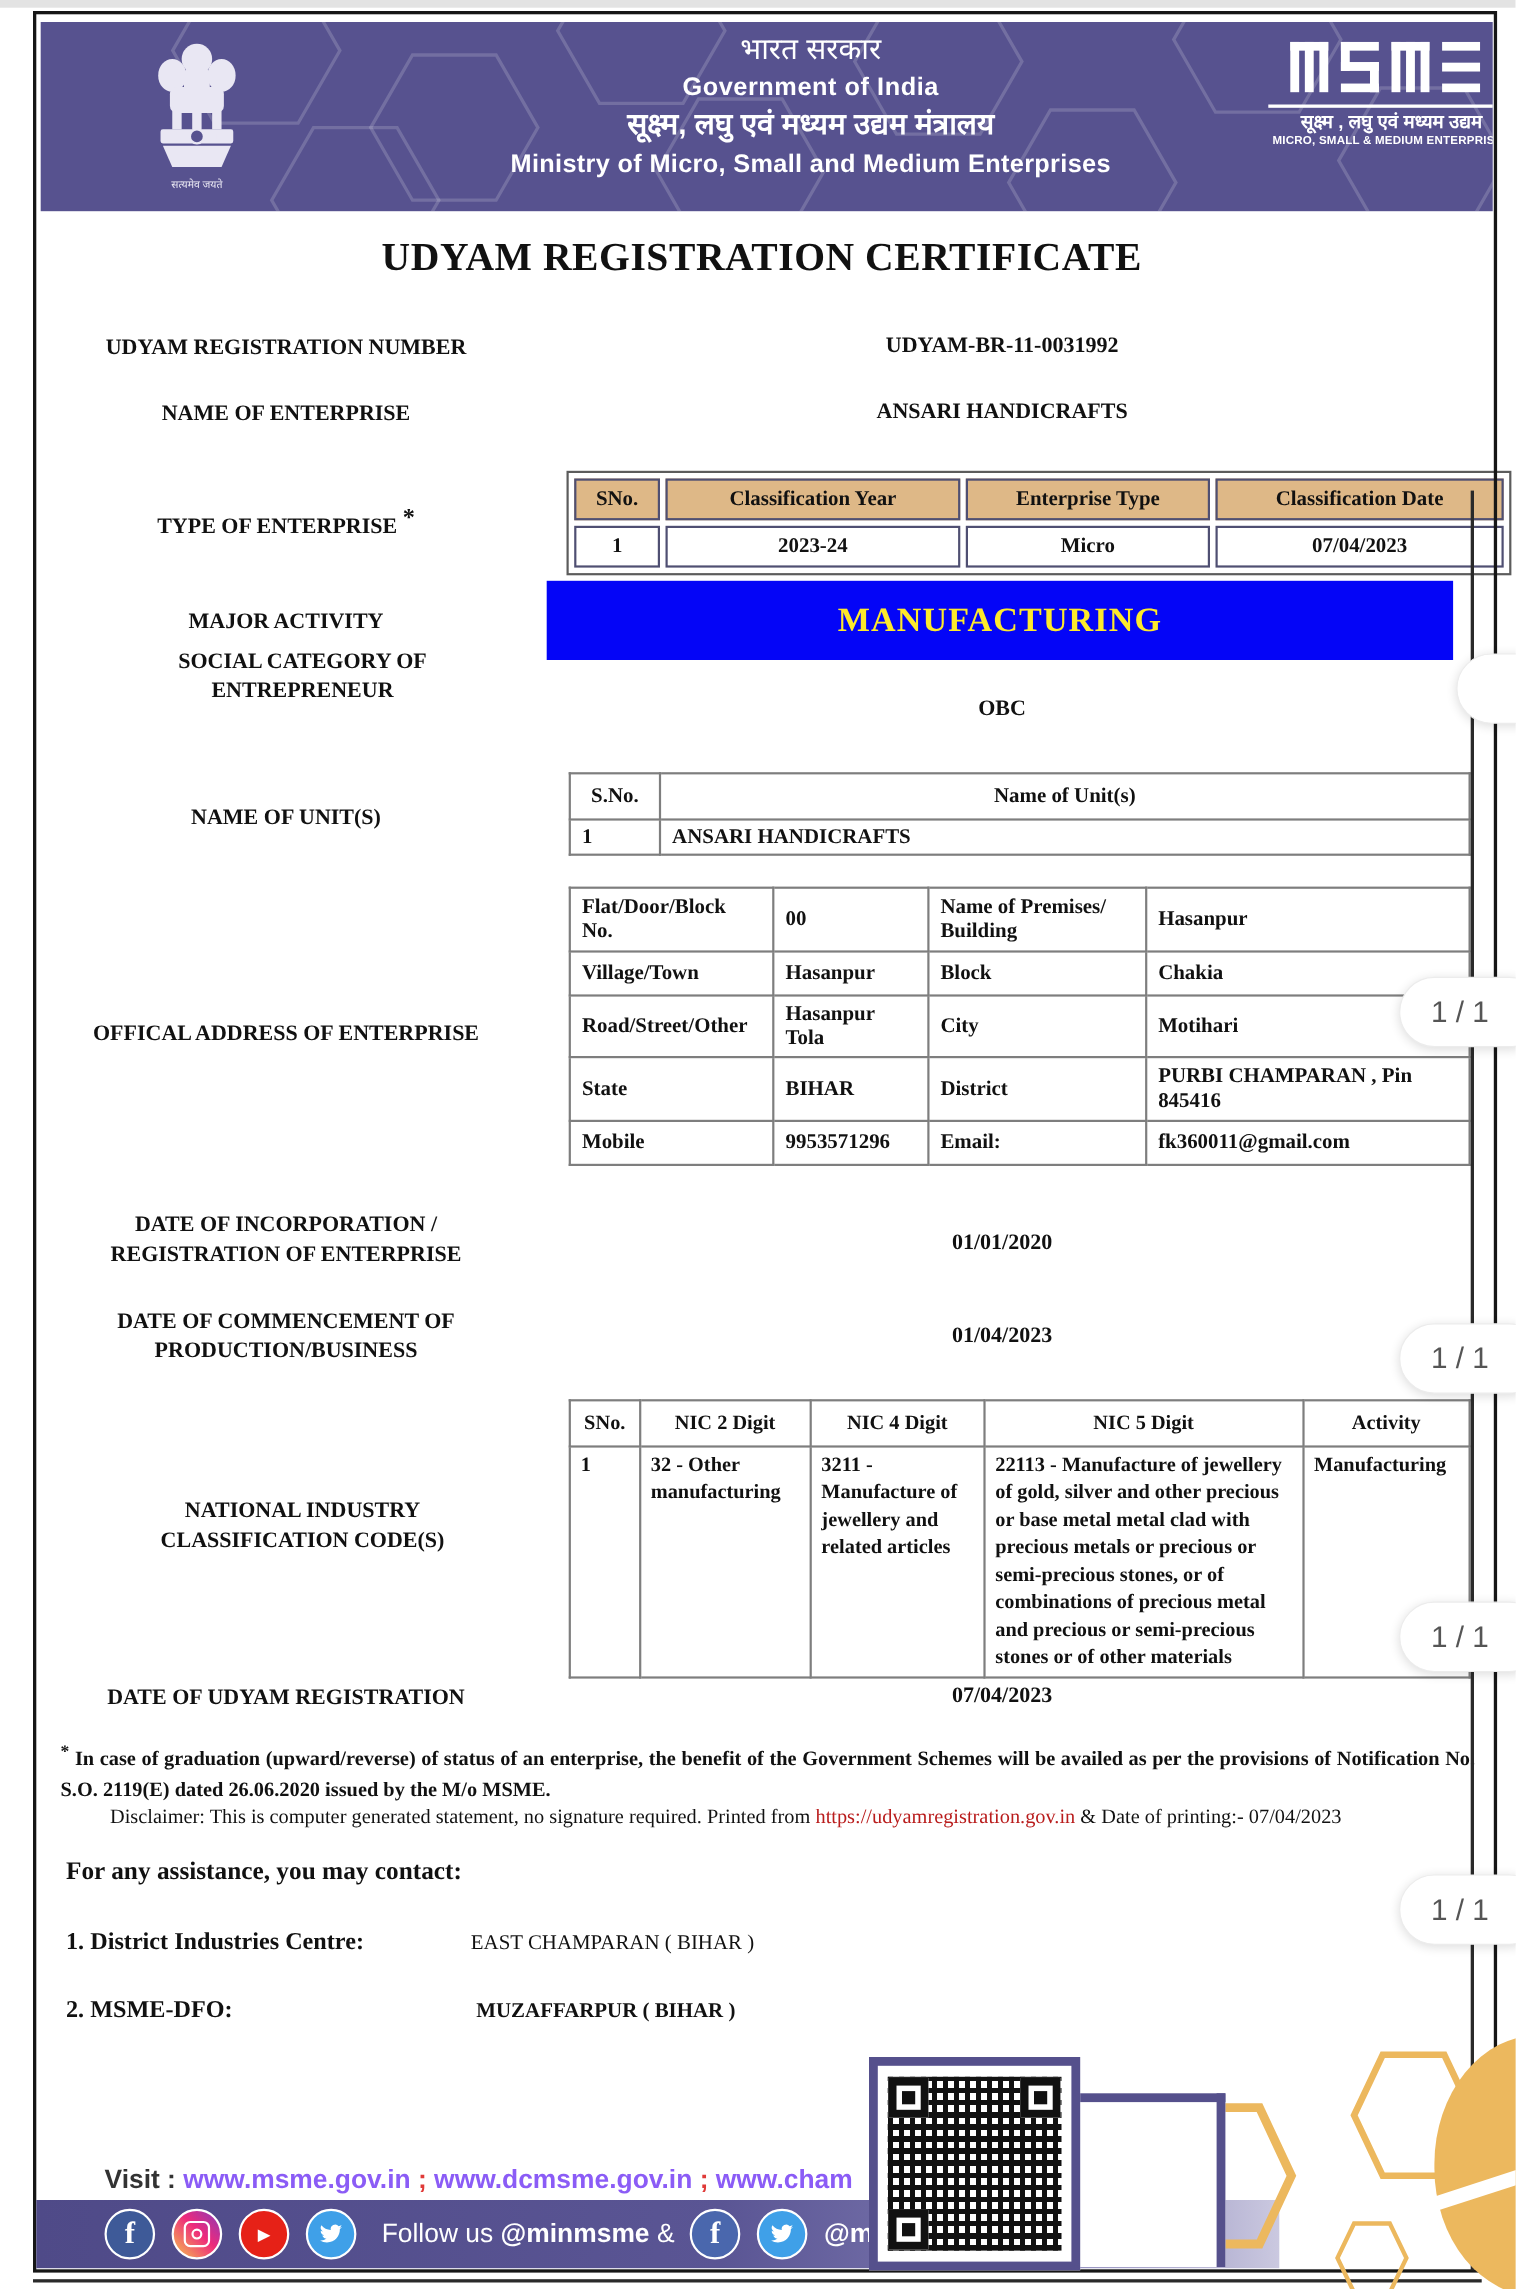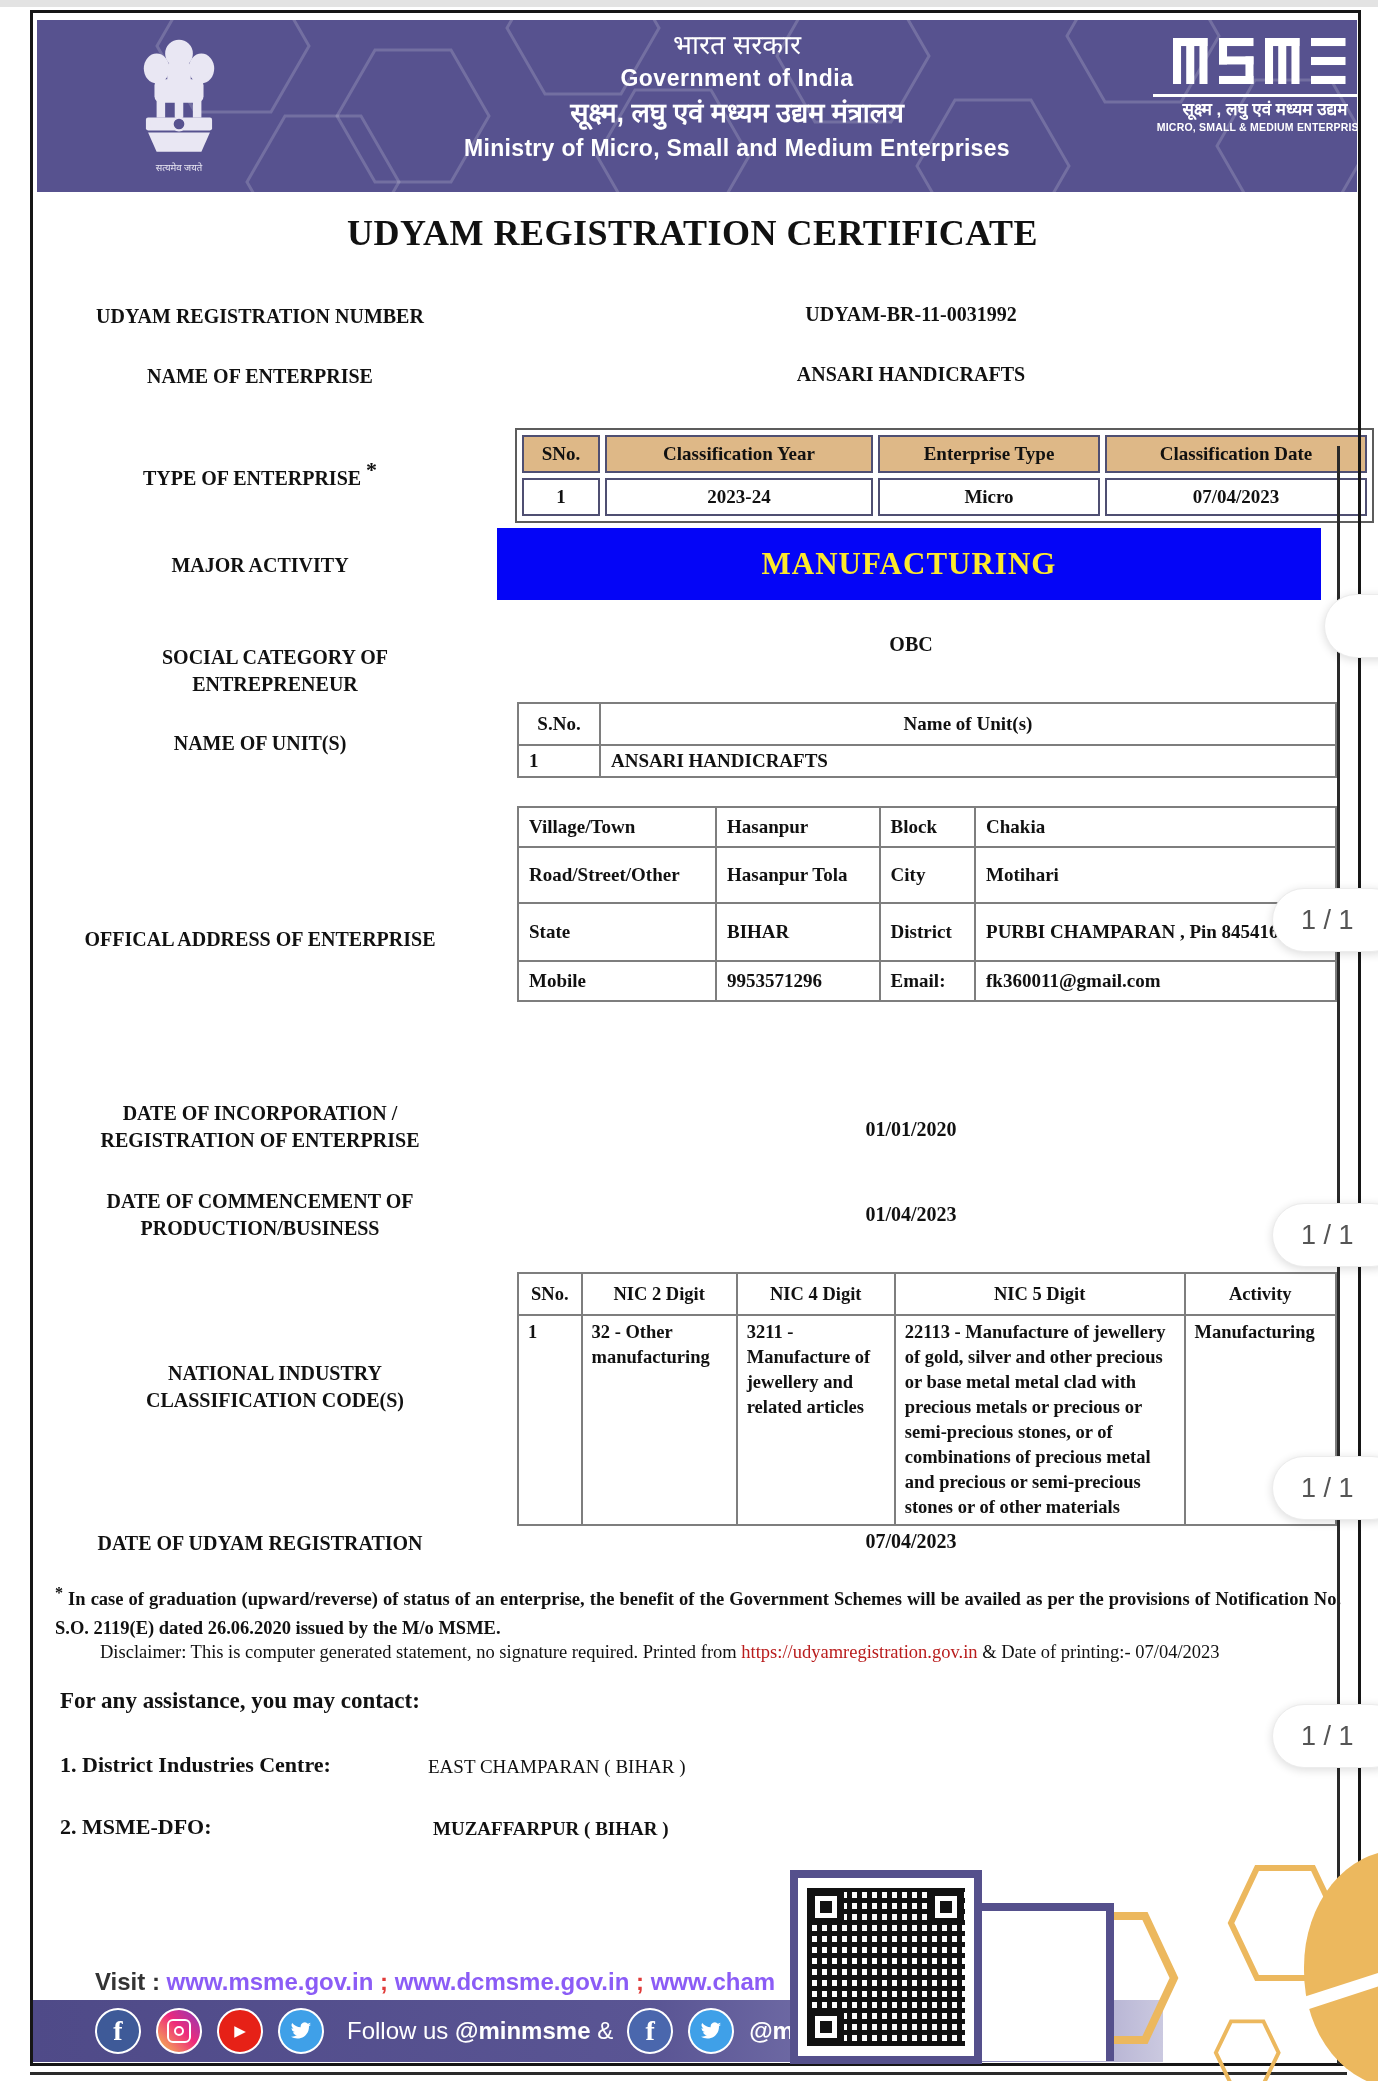--- a/index.html
+++ b/index.html
@@ -227,40 +227,46 @@
       <td>07/04/2023</td>
     </tr>
   </tbody>
     </table>
 
   <div class="lbl" style="top:552px;">MAJOR ACTIVITY</div>
   <div class="blue-bar">
     <span>MANUFACTURING</span>
   </div>
 
-  <div class="lbl" style="top:644px;left:115px;width:320px;">SOCIAL CATEGORY OF ENTREPRENEUR</div>
+  <div class="lbl" style="top:588px;left:115px;width:320px;">SOCIAL CATEGORY OF ENTREPRENEUR</div>
   <div class="val" style="top:633px;">OBC</div>
 
   <div class="lbl" style="top:730px;">NAME OF UNIT(S)</div>
   <table class="units-table">
     <tbody>
         <tr>
       <td class="hd u-c0">S.No.</td>
       <td class="hd">Name of Unit(s)</td>
     </tr>
     <tr>
       <td>1</td>
       <td>ANSARI HANDICRAFTS</td>
     </tr>
   </tbody>
     </table>
 
   <div class="lbl" style="top:926px;">OFFICAL ADDRESS OF ENTERPRISE</div>
   <table class="addr-table">
     <tbody>
+        <tr class="addr-r0">
+      <td class="a-c0">Flat/Door/Block No.</td>
+      <td class="a-c1">00</td>
+      <td class="a-c2">Name of Premises/ Building</td>
+      <td class="a-c3">Hasanpur</td>
+    </tr>
     <tr class="addr-r1">
       <td>Village/Town</td>
       <td>Hasanpur</td>
       <td>Block</td>
       <td>Chakia</td>
     </tr>
     <tr class="addr-r2">
       <td>Road/Street/Other</td>
       <td>Hasanpur Tola</td>
       <td>City</td>

